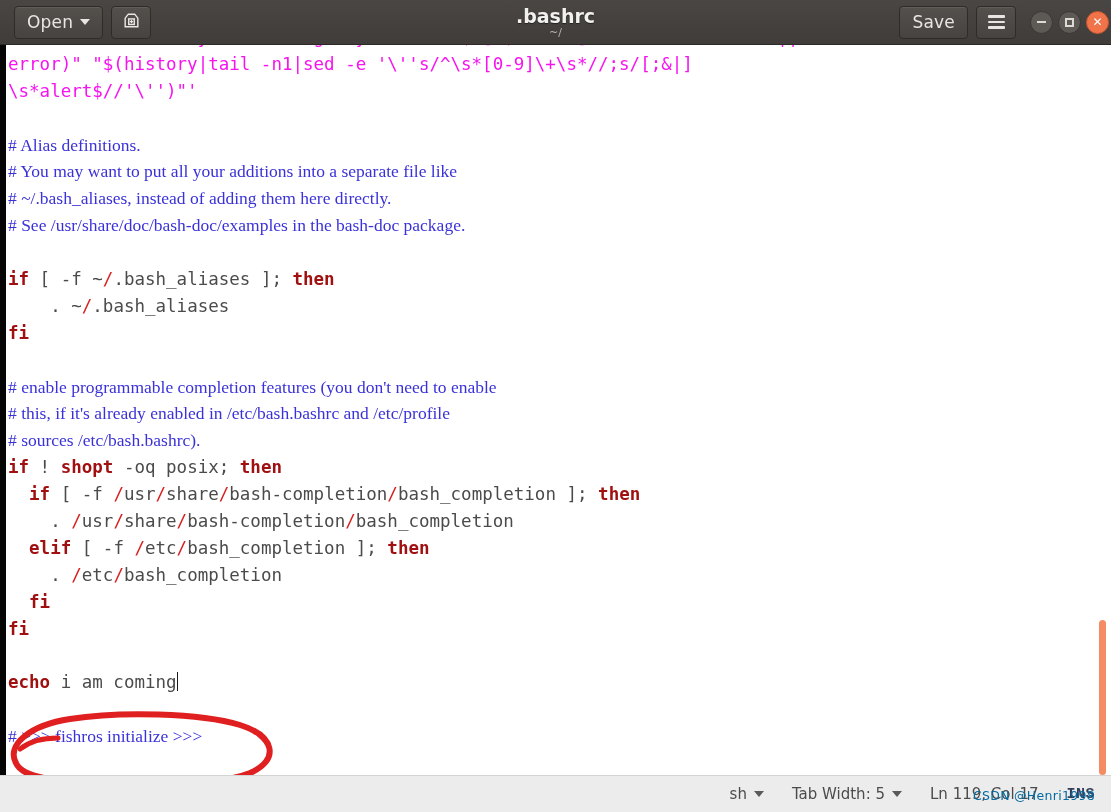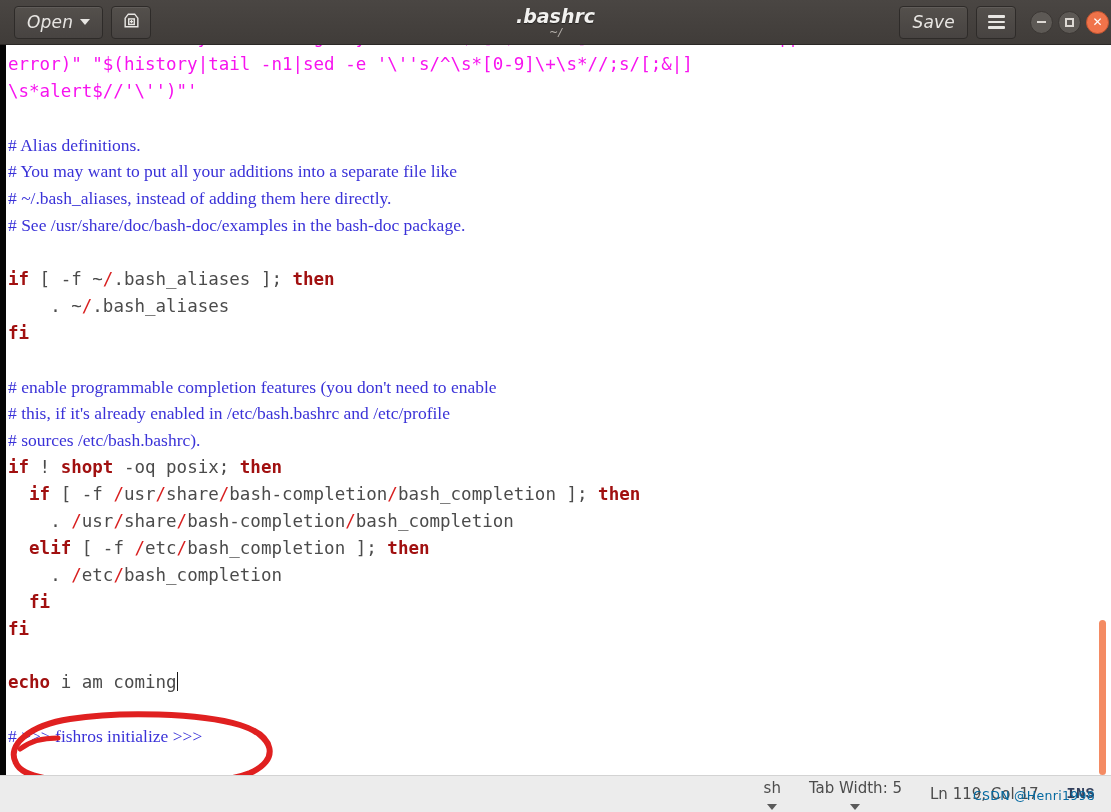--- a/index.html
+++ b/index.html
@@ -15,21 +15,21 @@
     width: 1111px; height: 812px;
     overflow: hidden;
   }
 
   
   .titlebar {
     position: absolute; top: 0; left: 0;
     width: 1111px; height: 45px;
     background: linear-gradient(to bottom, #4a4643 0%, #403c39 100%);
     border-bottom: 1px solid #2b2826;
-    display: flex; align-items: center; font-style: italic;
+    display: flex; align-items: center;
   }
   .tb-left { display: flex; align-items: center; gap: 8px; padding-left: 14px; }
   .tb-right { display: flex; align-items: center; gap: 8px; padding-right: 2px; margin-left: auto; }
 
   .tb-btn {
     background: linear-gradient(to bottom, #54504c 0%, #474341 100%);
     border: 1px solid #2e2b29;
     border-radius: 4px;
     color: #e8e6e3;
     height: 33px;
@@ -139,21 +139,21 @@
     width: 1111px; height: 37px;
     background: #ececec;
     border-top: 1px solid #d3d3d3;
     display: flex; align-items: center; justify-content: flex-end;
     gap: 28px;
     padding-right: 16px;
     font-size: 15px;
     color: #4c4c4c;
     font-family: "DejaVu Sans", sans-serif;
   }
-  .sb-item { display: flex; align-items: center; gap: 7px; cursor: pointer; flex-direction: column; }
+  .sb-item { display: flex; align-items: center; gap: 7px; cursor: pointer; }
   .sb-caret {
     width: 0; height: 0;
     border-left: 5px solid transparent;
     border-right: 5px solid transparent;
     border-top: 6px solid #5a5a5a;
   }
   .sb-static { cursor: default; }
   .sb-ins { position: relative; font-weight: bold; color: #33405c; letter-spacing: .5px; font-family: Liberation Mono, monospace; }
   .watermark {
     position: absolute;

